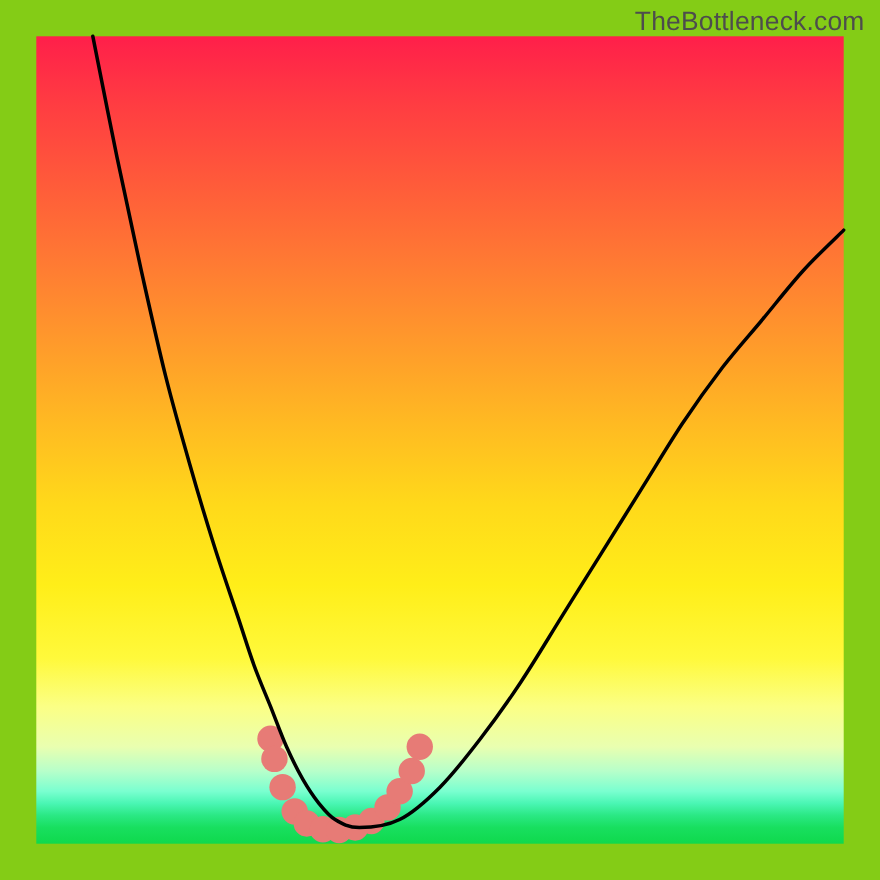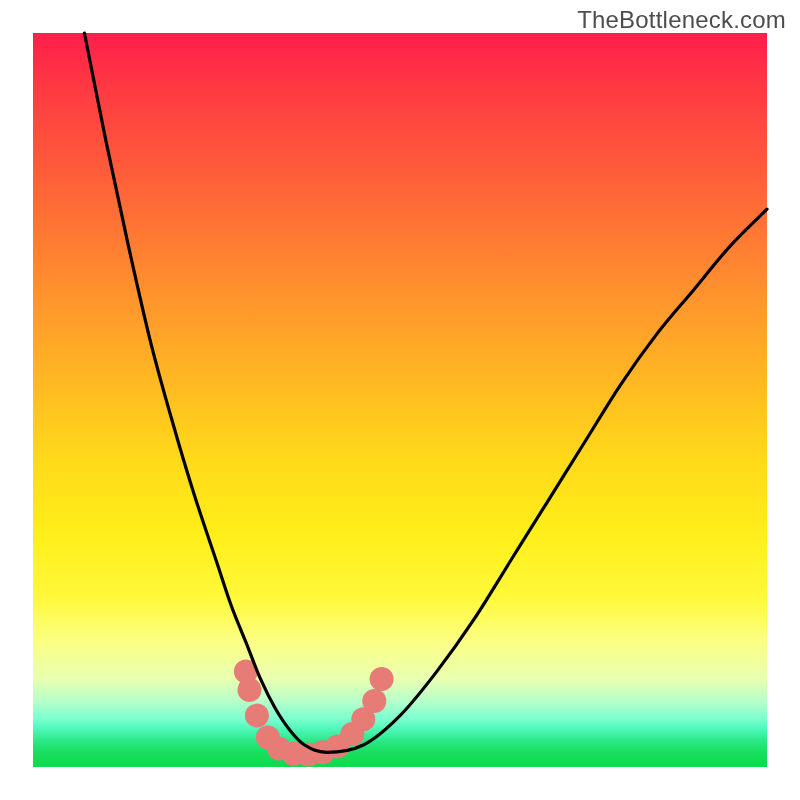--- a/index.html
+++ b/index.html
@@ -10,21 +10,21 @@
     background: #000;
     overflow: hidden;
     font-family: Arial, Helvetica, sans-serif;
   }
   .frame {
     position: absolute;
     left: 0;
     top: 0;
     width: 800px;
     height: 800px;
-    background: #ffffff;
+    background: #84cc16;
   }
   .plot {
     position: absolute;
     left: 33px;
     top: 33px;
     width: 734px;
     height: 734px;
     
     background: linear-gradient(
       to bottom,

